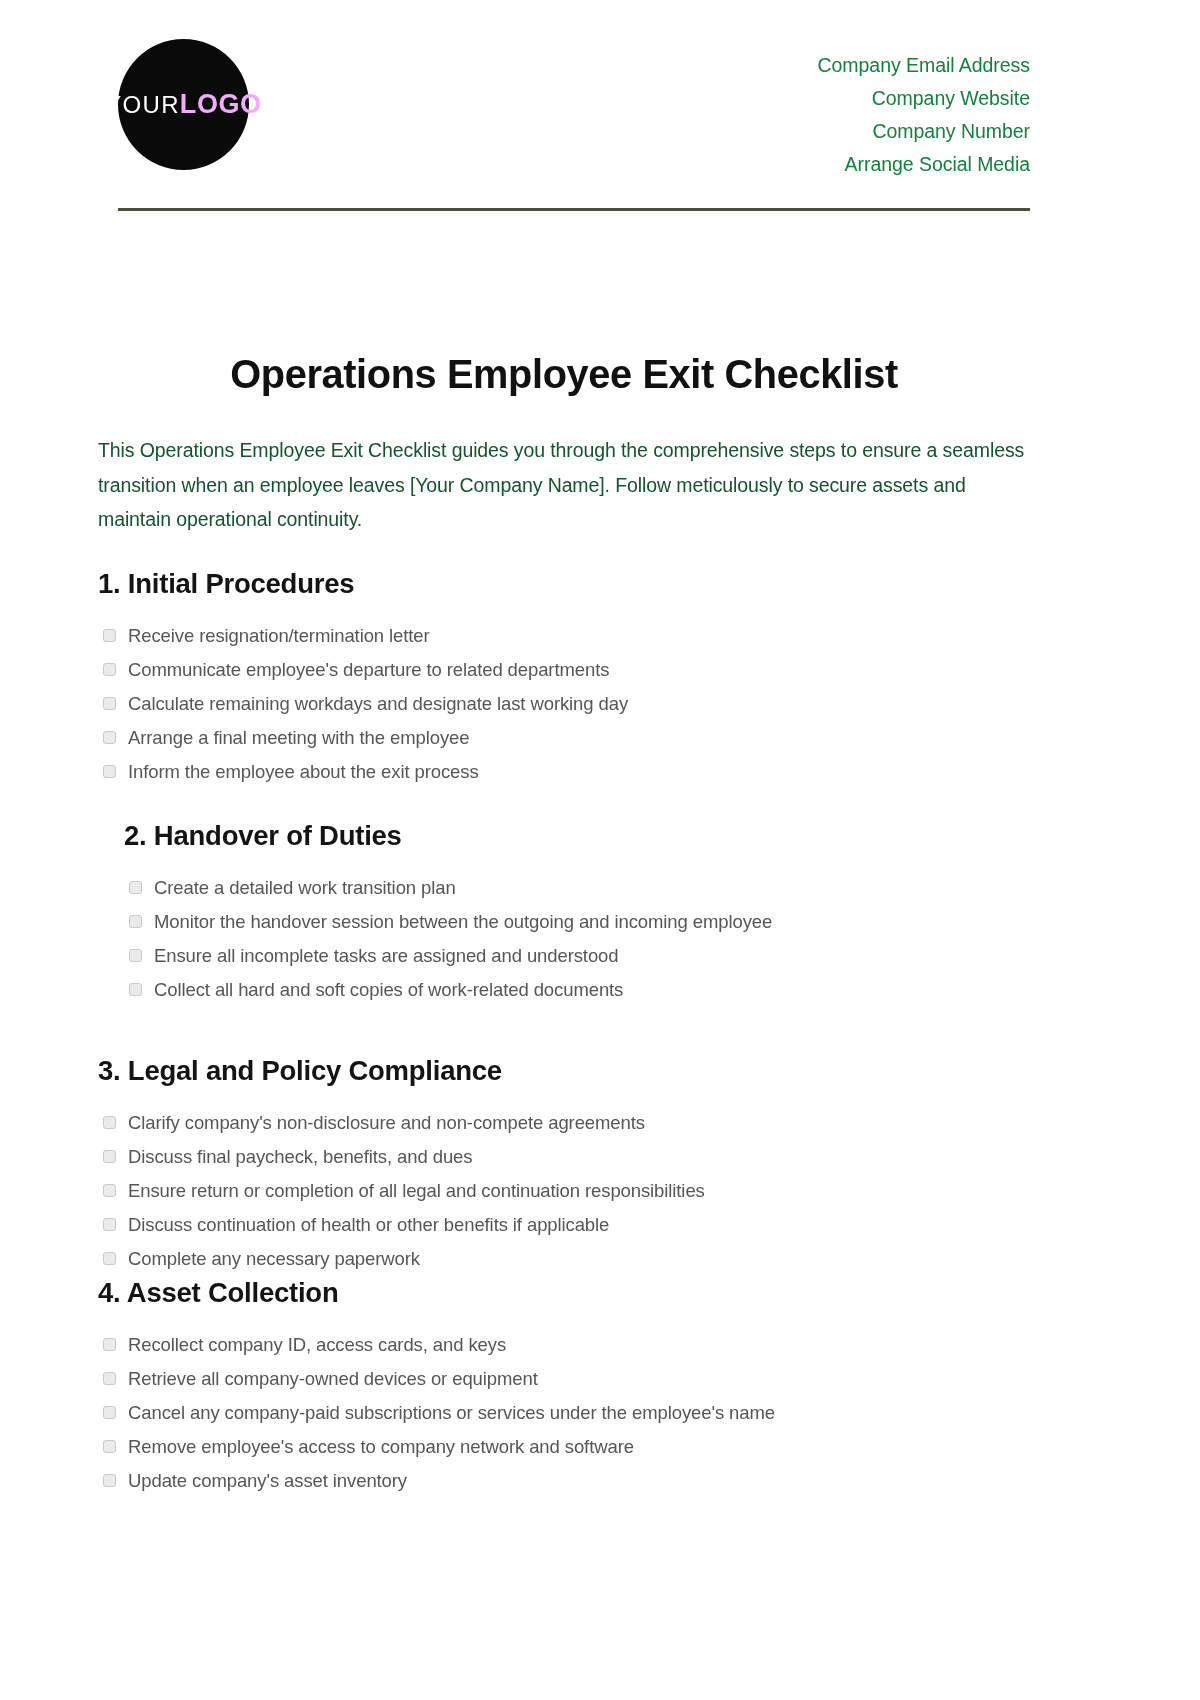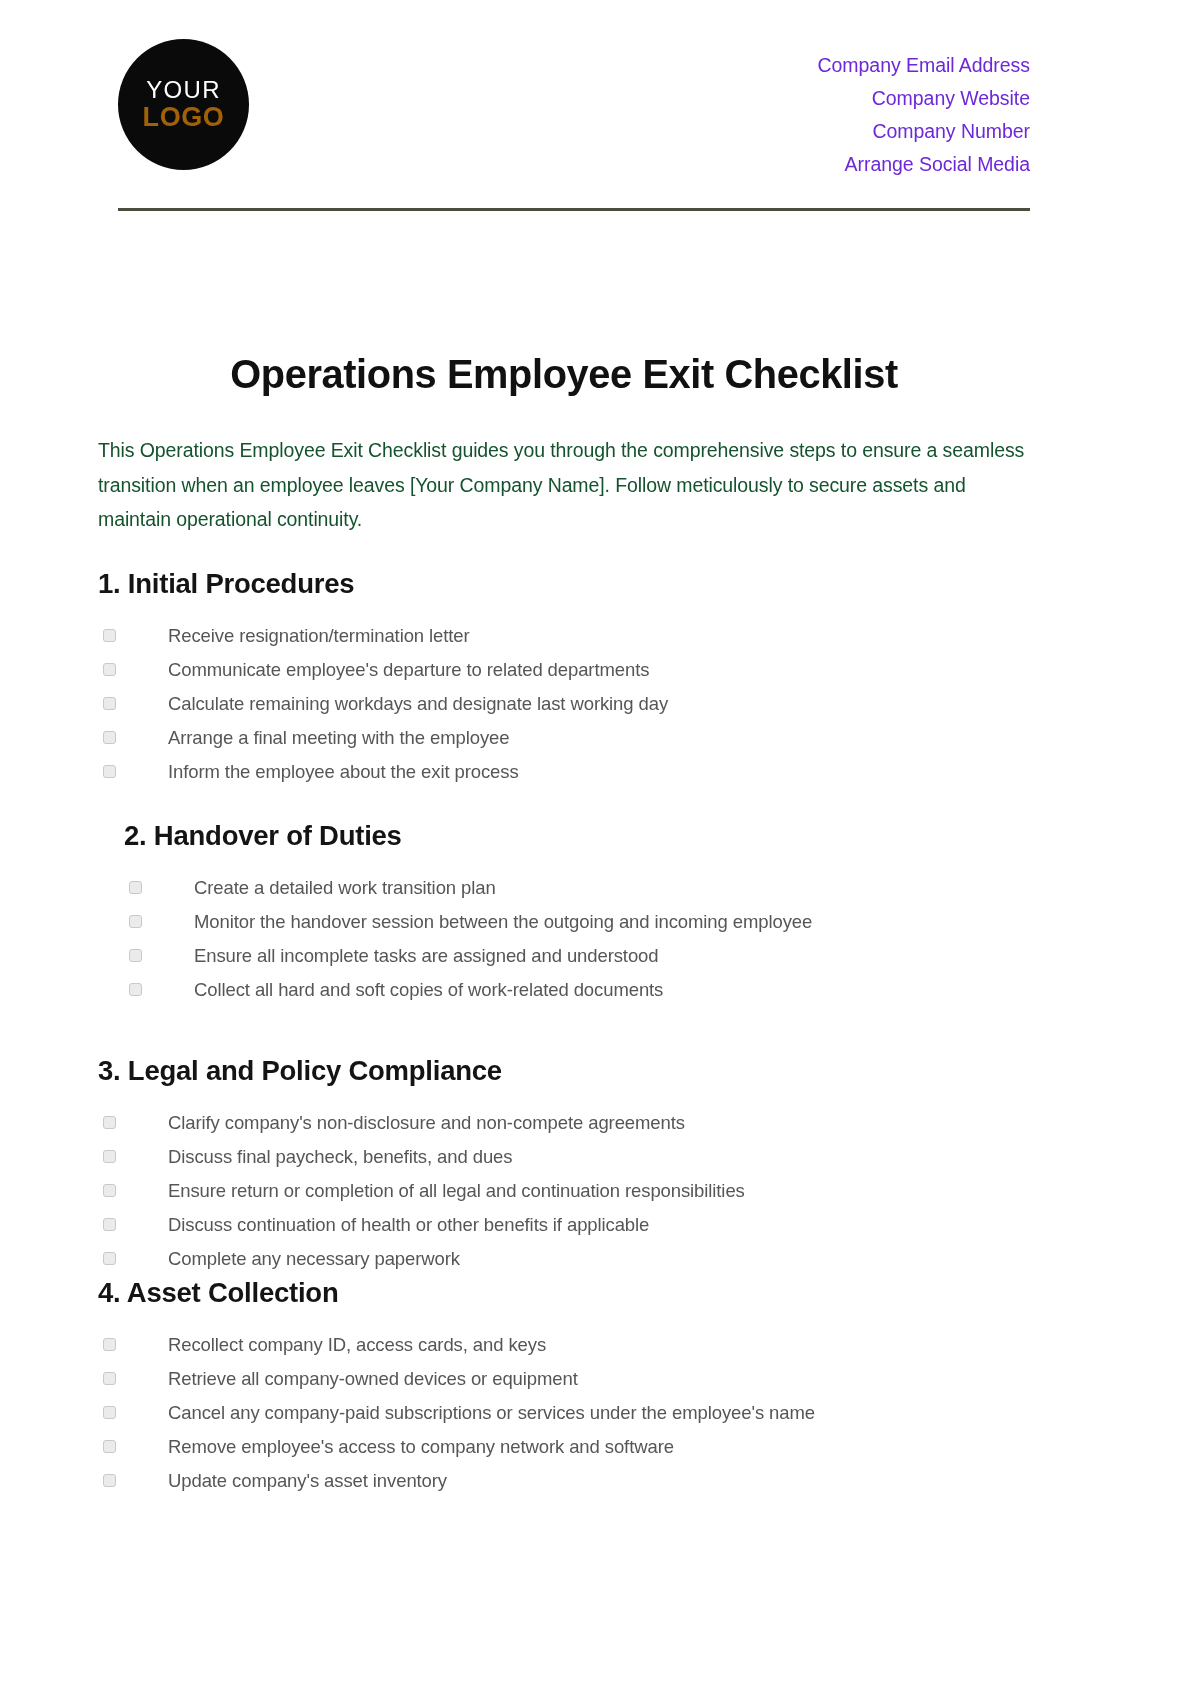--- a/index.html
+++ b/index.html
@@ -31,48 +31,48 @@
     justify-content: space-between;
     padding: 36px 170px 0 118px;
   }
 
   .logo {
     width: 131px;
     height: 131px;
     border-radius: 50%;
     background: #0a0a0a;
     display: flex;
-    flex-direction: column;
+    flex-direction: row;
     align-items: center;
     justify-content: center;
     flex: 0 0 auto;
     margin-top: 3px;
   }
 
   .logo-your {
     color: #ffffff;
     font-size: 24px;
     letter-spacing: 1.3px;
     line-height: 1.05;
     font-weight: 400;
   }
 
   .logo-logo {
-    color: #a16207;
+    color: #f0abfc;
     font-size: 27px;
     letter-spacing: 0.6px;
     font-weight: bold;
     line-height: 1.12;
   }
 
   .contact {
     text-align: right;
     font-size: 19.5px;
     line-height: 33px;
-    color: #6d28d9;
+    color: #15803d;
     padding-top: 13px;
     letter-spacing: -0.05px;
   }
 
   .contact div { white-space: nowrap; }
 
   .rule {
     margin: 27px 170px 0 118px;
     height: 3px;
     background: #4d4d3f;
@@ -117,21 +117,20 @@
 
   .items { list-style: none; }
 
   .item {
     display: flex;
     align-items: flex-start;
     font-size: 18.5px;
     line-height: 34px;
     color: #565656;
     letter-spacing: -0.1px;
-    gap: 40px;
   }
 
   .checkbox {
     width: 13px;
     height: 13px;
     border: 1px solid #c9c9c9;
     border-radius: 3px;
     background: #ebebeb;
     flex: 0 0 auto;
     margin: 10px 12px 0 5px;

